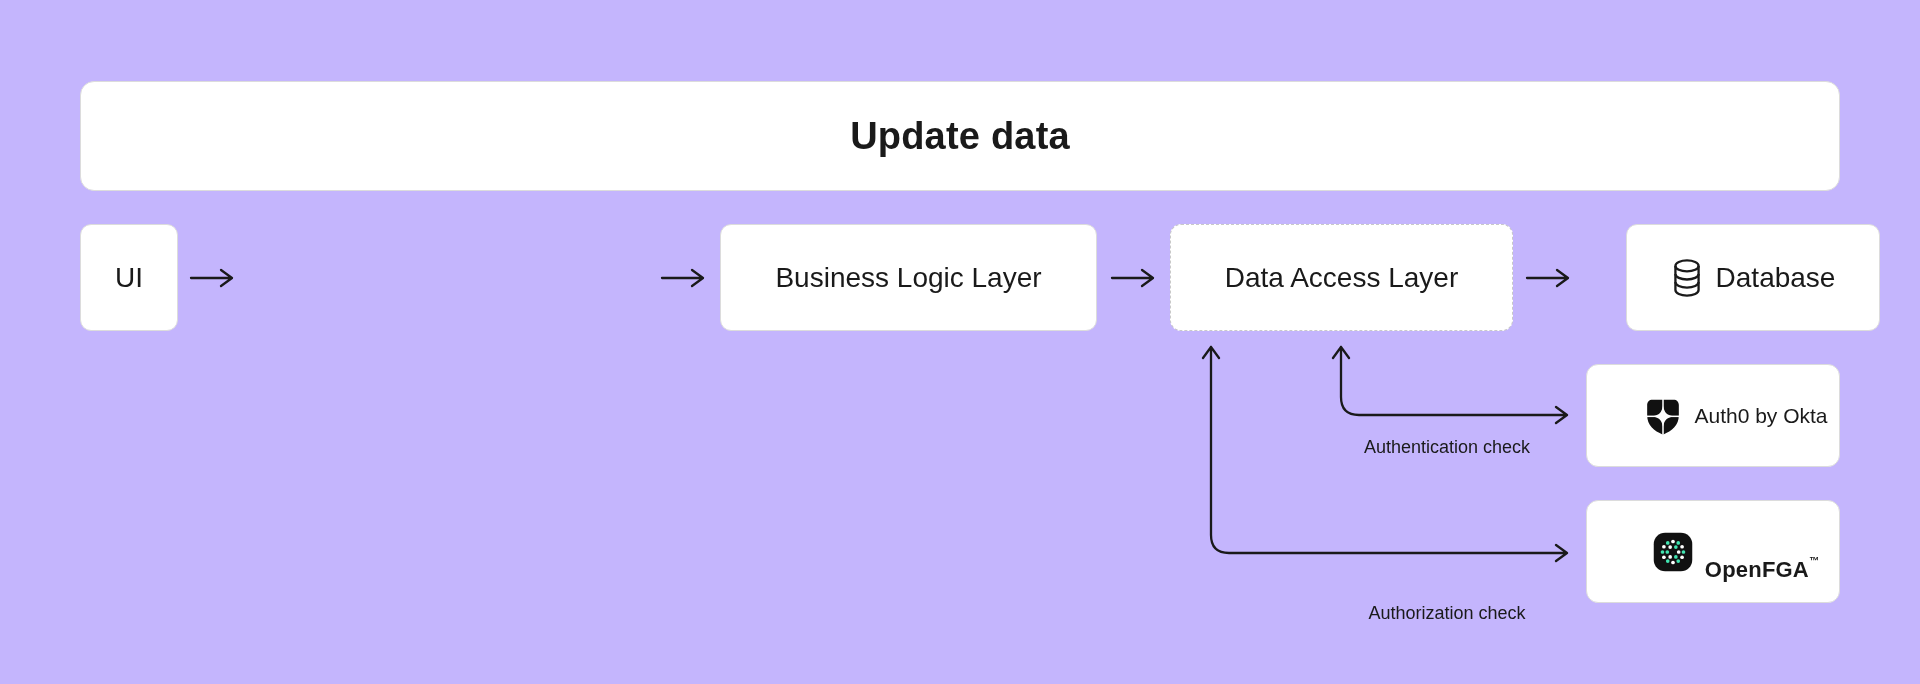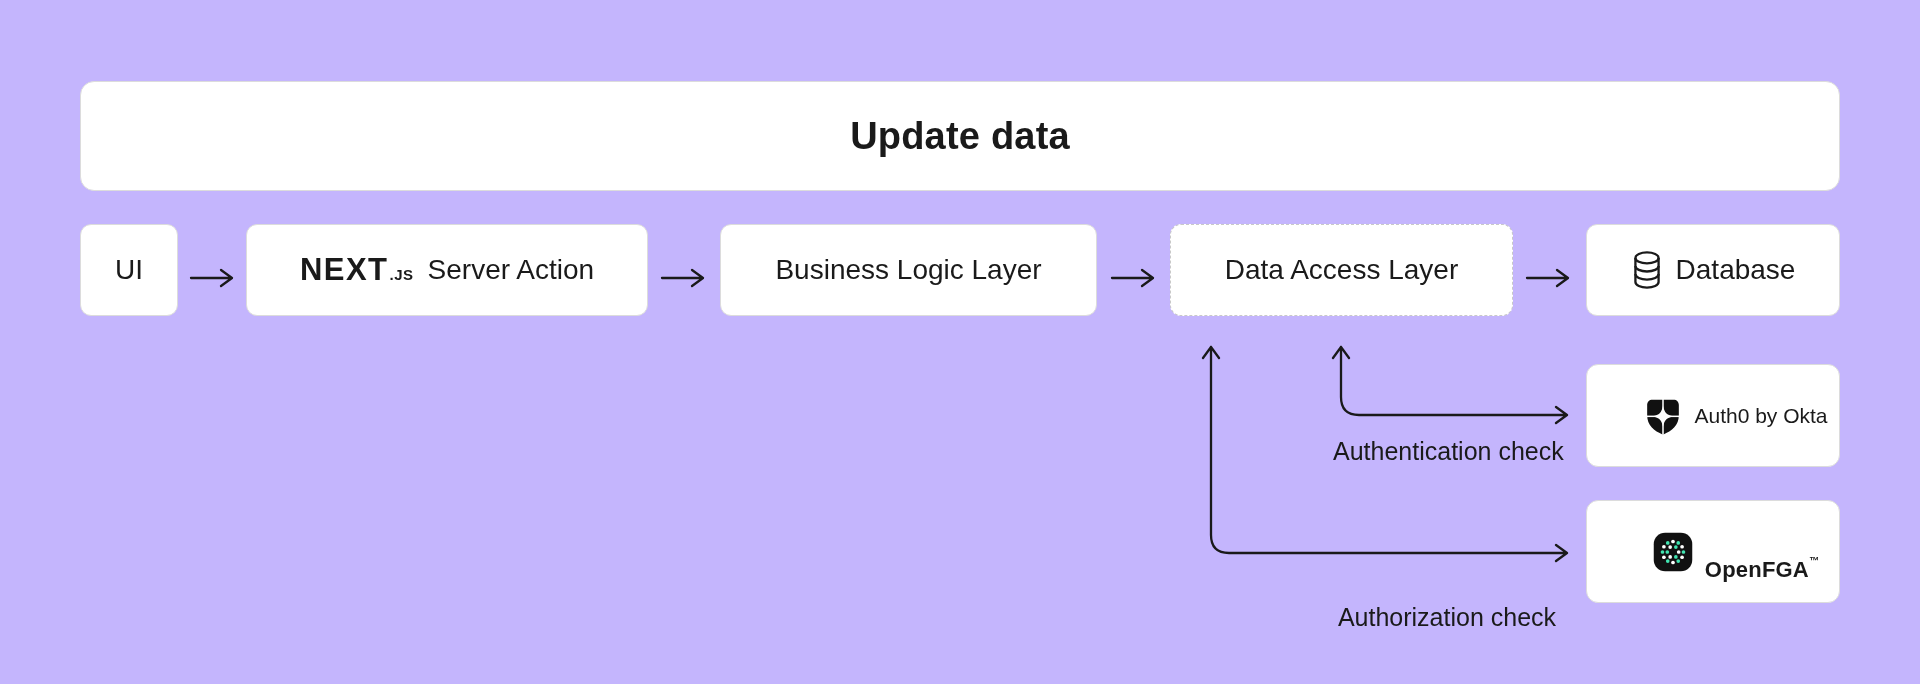--- a/index.html
+++ b/index.html
@@ -6,61 +6,57 @@
   .canvas{
     position:relative;width:1920px;height:684px;background:#c4b5fd;overflow:hidden;
     font-family:"Liberation Sans", sans-serif;color:#1a1a1a;
   }
   .box{
     position:absolute;background:#ffffff;border:1px solid #dcdcdc;border-radius:12px;
     display:flex;align-items:center;justify-content:center;box-sizing:border-box;
   }
   .title-box{left:80px;top:81px;width:1760px;height:110px;border-radius:14px;}
   .title-text{font-size:38px;font-weight:800;letter-spacing:.2px;}
-  .flow-box{top:224px;height:92px;border-radius:11px;}
+  .flow-box{top:224px;height:107px;border-radius:11px;}
   .flow-label{font-size:28px;font-weight:400;white-space:nowrap;}
   .ui-box{left:80px;width:98px;}
   .next-box{left:246px;width:402px;gap:14px;}
   .next-logo{font-weight:800;font-size:31px;letter-spacing:1.5px;white-space:nowrap;}
   .next-js{font-size:15px;font-weight:700;letter-spacing:.5px;margin-left:1px;}
   .bll-box{left:720px;width:377px;}
   .dal-box{left:1170px;width:343px;border:1.4px dashed #c9c9c9;}
-  .db-box{left:1586px;width:254px;gap:13px;align-items:center;}
+  .db-box{left:1626px;width:254px;gap:13px;align-items:center;}
   .side-box{position:absolute;left:1586px;width:254px;height:103px;background:#fff;
     border:1px solid #dcdcdc;border-radius:12px;display:flex;align-items:center;
     justify-content:center;gap:11px;box-sizing:border-box;padding-left:45px;}
   .auth0-box{top:364px;}
   .openfga-box{top:500px;}
   .side-label{font-size:21px;font-weight:400;white-space:nowrap;}
   .openfga-label{font-size:22px;font-weight:600;letter-spacing:.2px;margin-top:36px;}
   .tm{font-size:10px;font-weight:600;vertical-align:top;position:relative;top:-2px;}
-  .connector-label{position:absolute;width:228px;text-align:center;font-size:25px;
+  .connector-label{position:absolute;width:228px;text-align:center;font-size:18px;
     font-weight:400;color:#1a1a1a;white-space:nowrap;}
   .auth-label{left:1333px;top:437px;}
   .authz-label{left:1333px;top:603px;}
   .overlay{position:absolute;left:0;top:0;width:1920px;height:684px;pointer-events:none;}
   .icon{display:flex;align-items:center;justify-content:center;}
 </style>
 </head>
 <body>
 
 <div class="canvas">
 
   <div class="box title-box">
     <div class="title-text">Update data</div>
   </div>
 
   <div class="box flow-box ui-box">
     <span class="flow-label">UI</span>
   </div>
 
-  <div class="box flow-box next-box">
-    <span class="next-logo"><span>NEXT</span><span class="next-js">.JS</span></span>
-    <span class="flow-label">Server Action</span>
-  </div>
 
   <div class="box flow-box bll-box">
     <span class="flow-label">Business Logic Layer</span>
   </div>
 
   <div class="box flow-box dal-box">
     <span class="flow-label">Data Access Layer</span>
   </div>
 
   <div class="box flow-box db-box">

